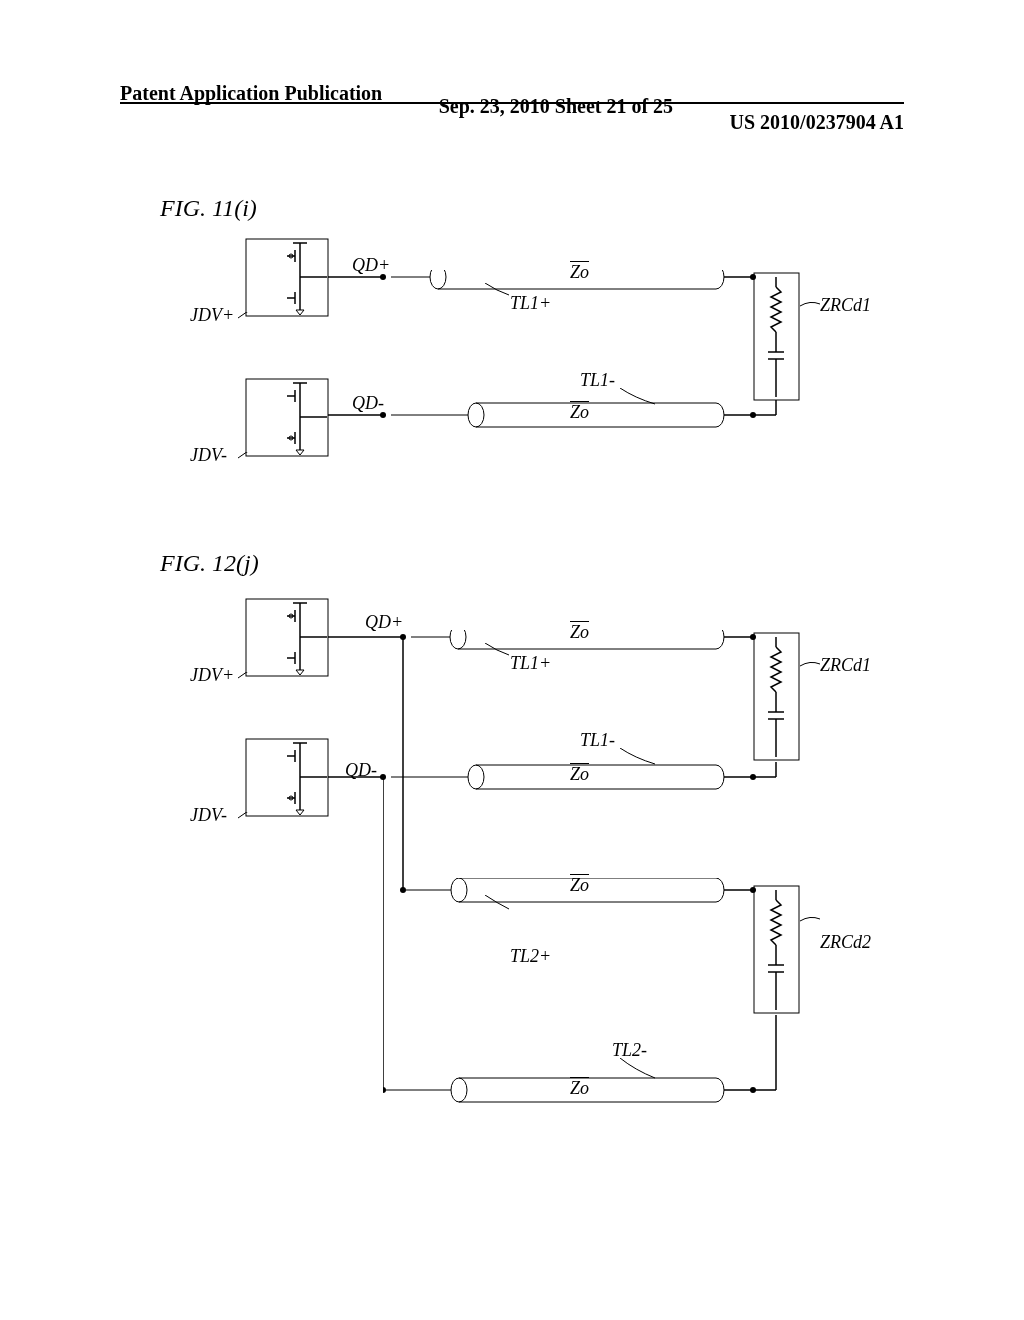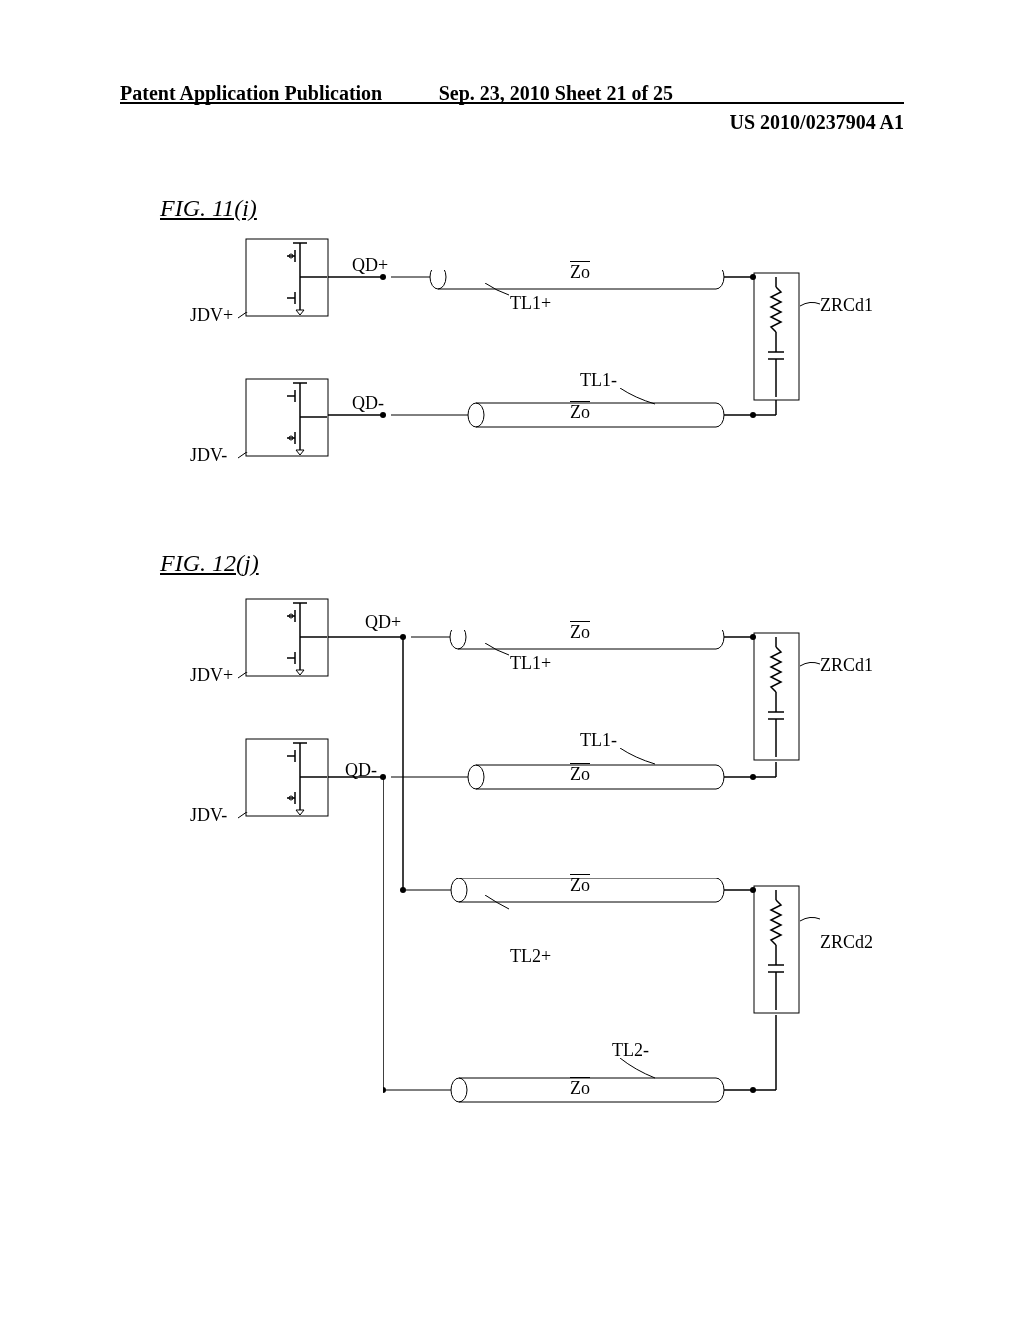--- a/index.html
+++ b/index.html
@@ -14,39 +14,39 @@
       position: absolute;
       top: 82px;
       left: 0;
       width: 100%;
       display: flex;
       justify-content: space-between;
       padding: 0 120px;
       font-size: 20px;
     }
     .header-left { font-weight: bold; }
-    .header-center { font-weight: bold; }
+    .header-center { font-weight: bold; margin-top: 13px; }
     .header-right { font-weight: bold; margin-top: 29px; }
     .header-line {
       position: absolute;
       top: 102px;
       left: 120px;
       right: 120px;
       height: 2px;
       background: black;
     }
     .fig-label {
       position: absolute;
       font-style: italic;
       font-size: 24px;
       font-family: "Times New Roman", serif;
-      text-decoration: underline;
     }
     .circuit-label {
       position: absolute;
+      font-style: italic;
       font-size: 18px;
       font-family: "Times New Roman", serif;
     }
     svg { position: absolute; }
   </style>
 </head>
 <body>
 
 <div class="header">
   <span class="header-left">Patent Application Publication</span>

